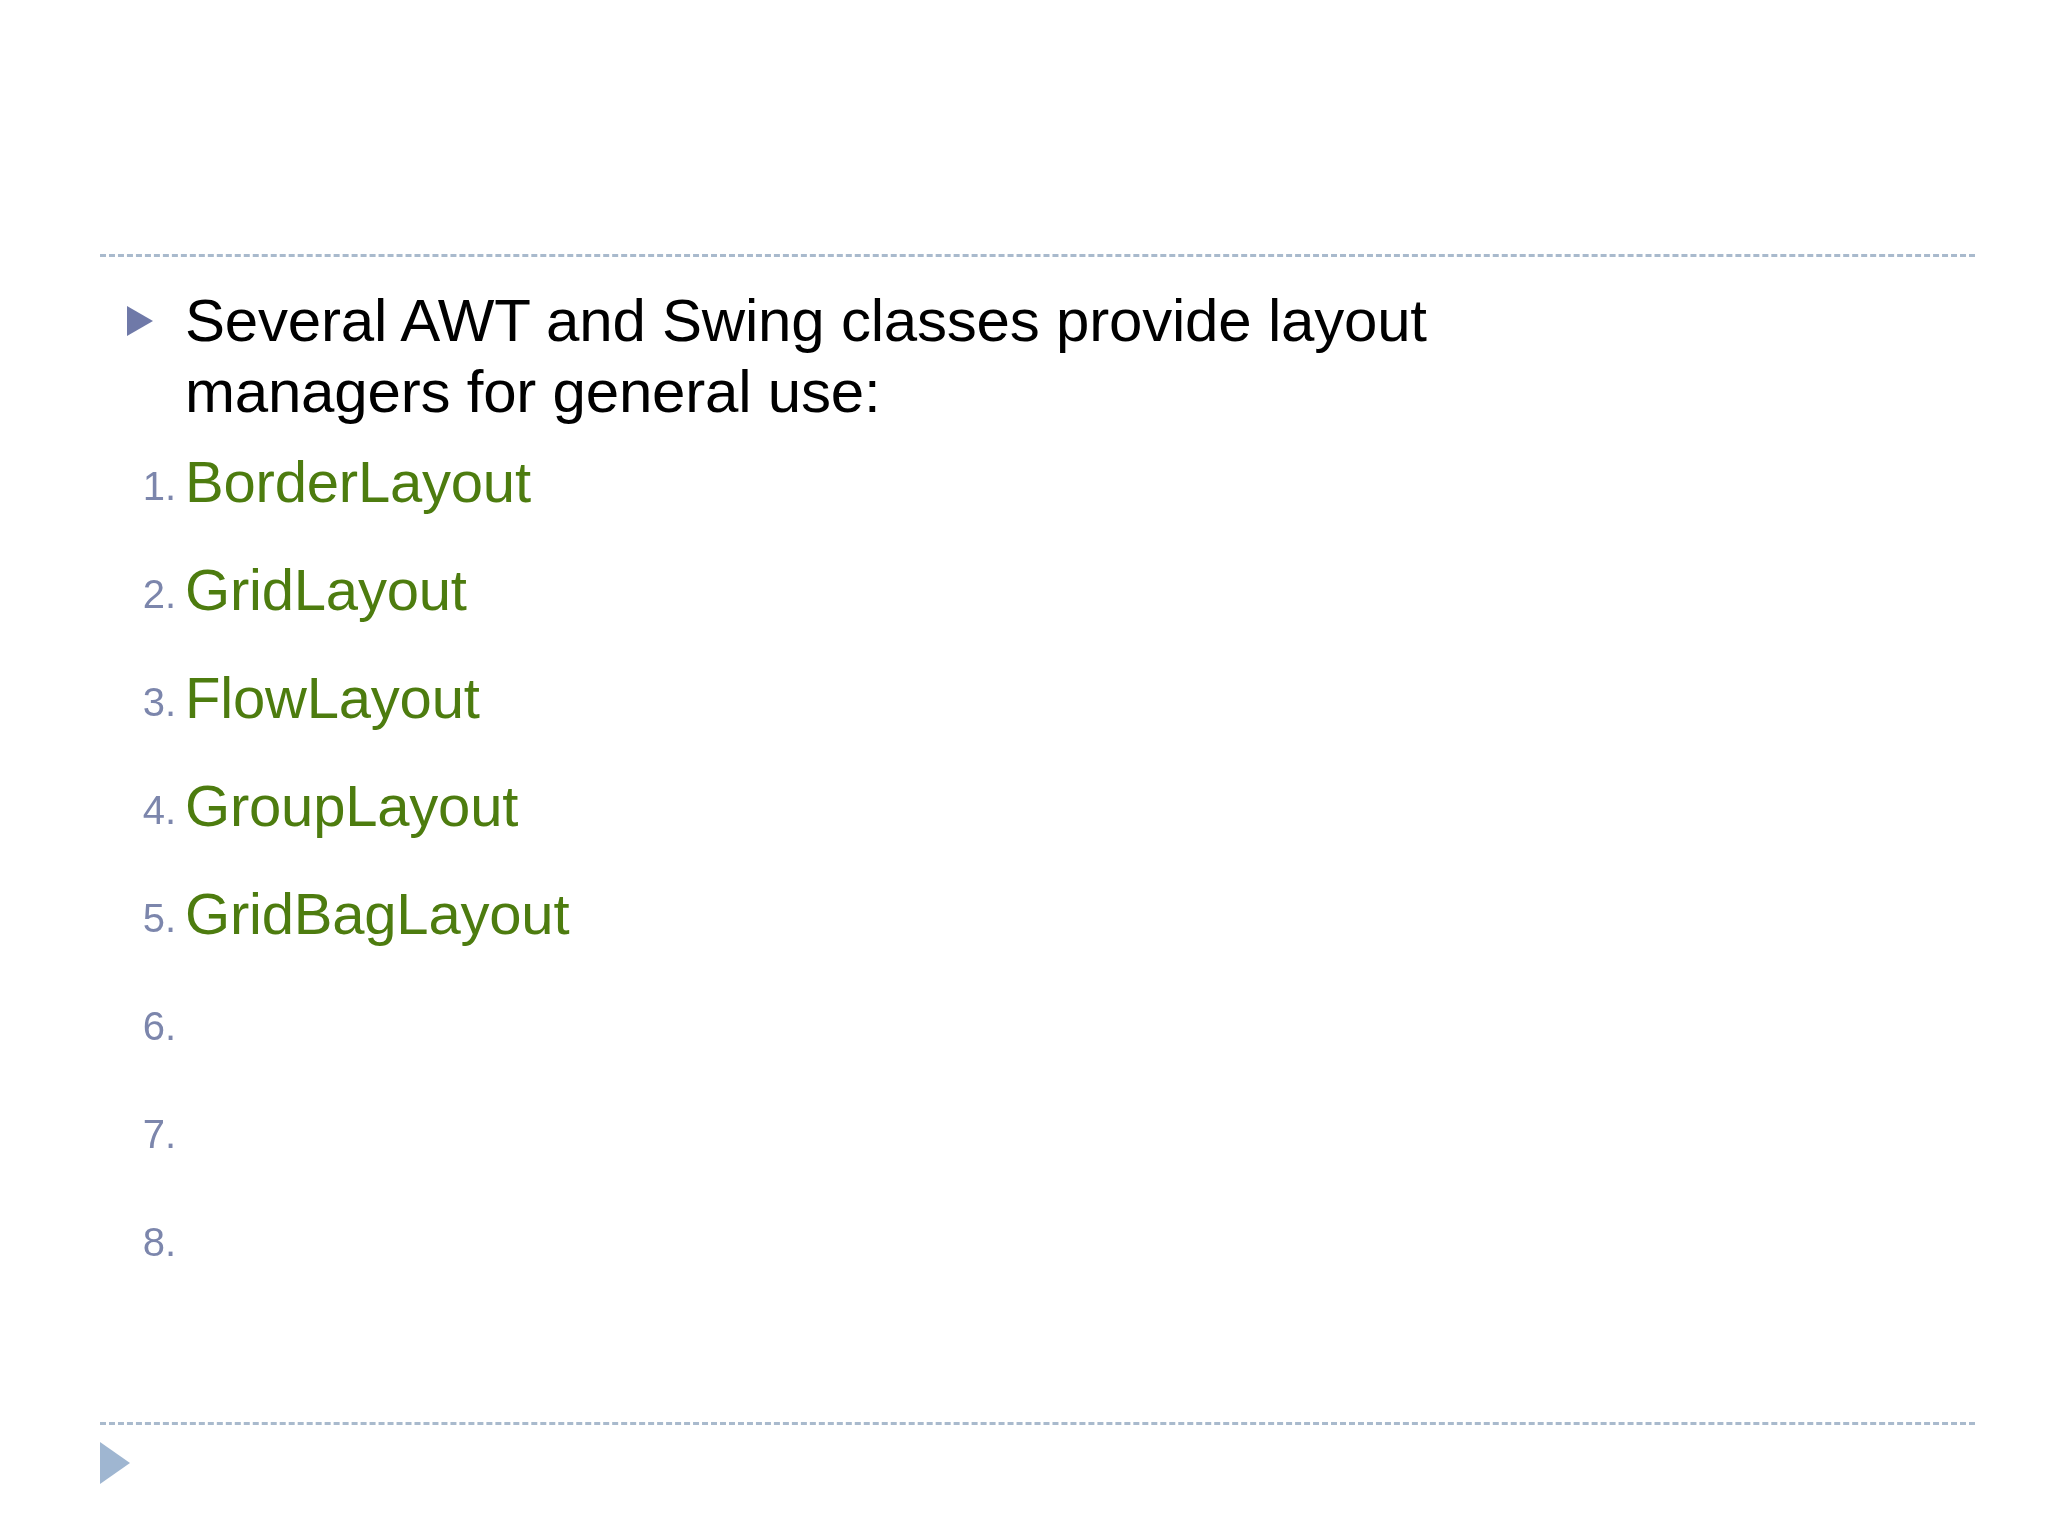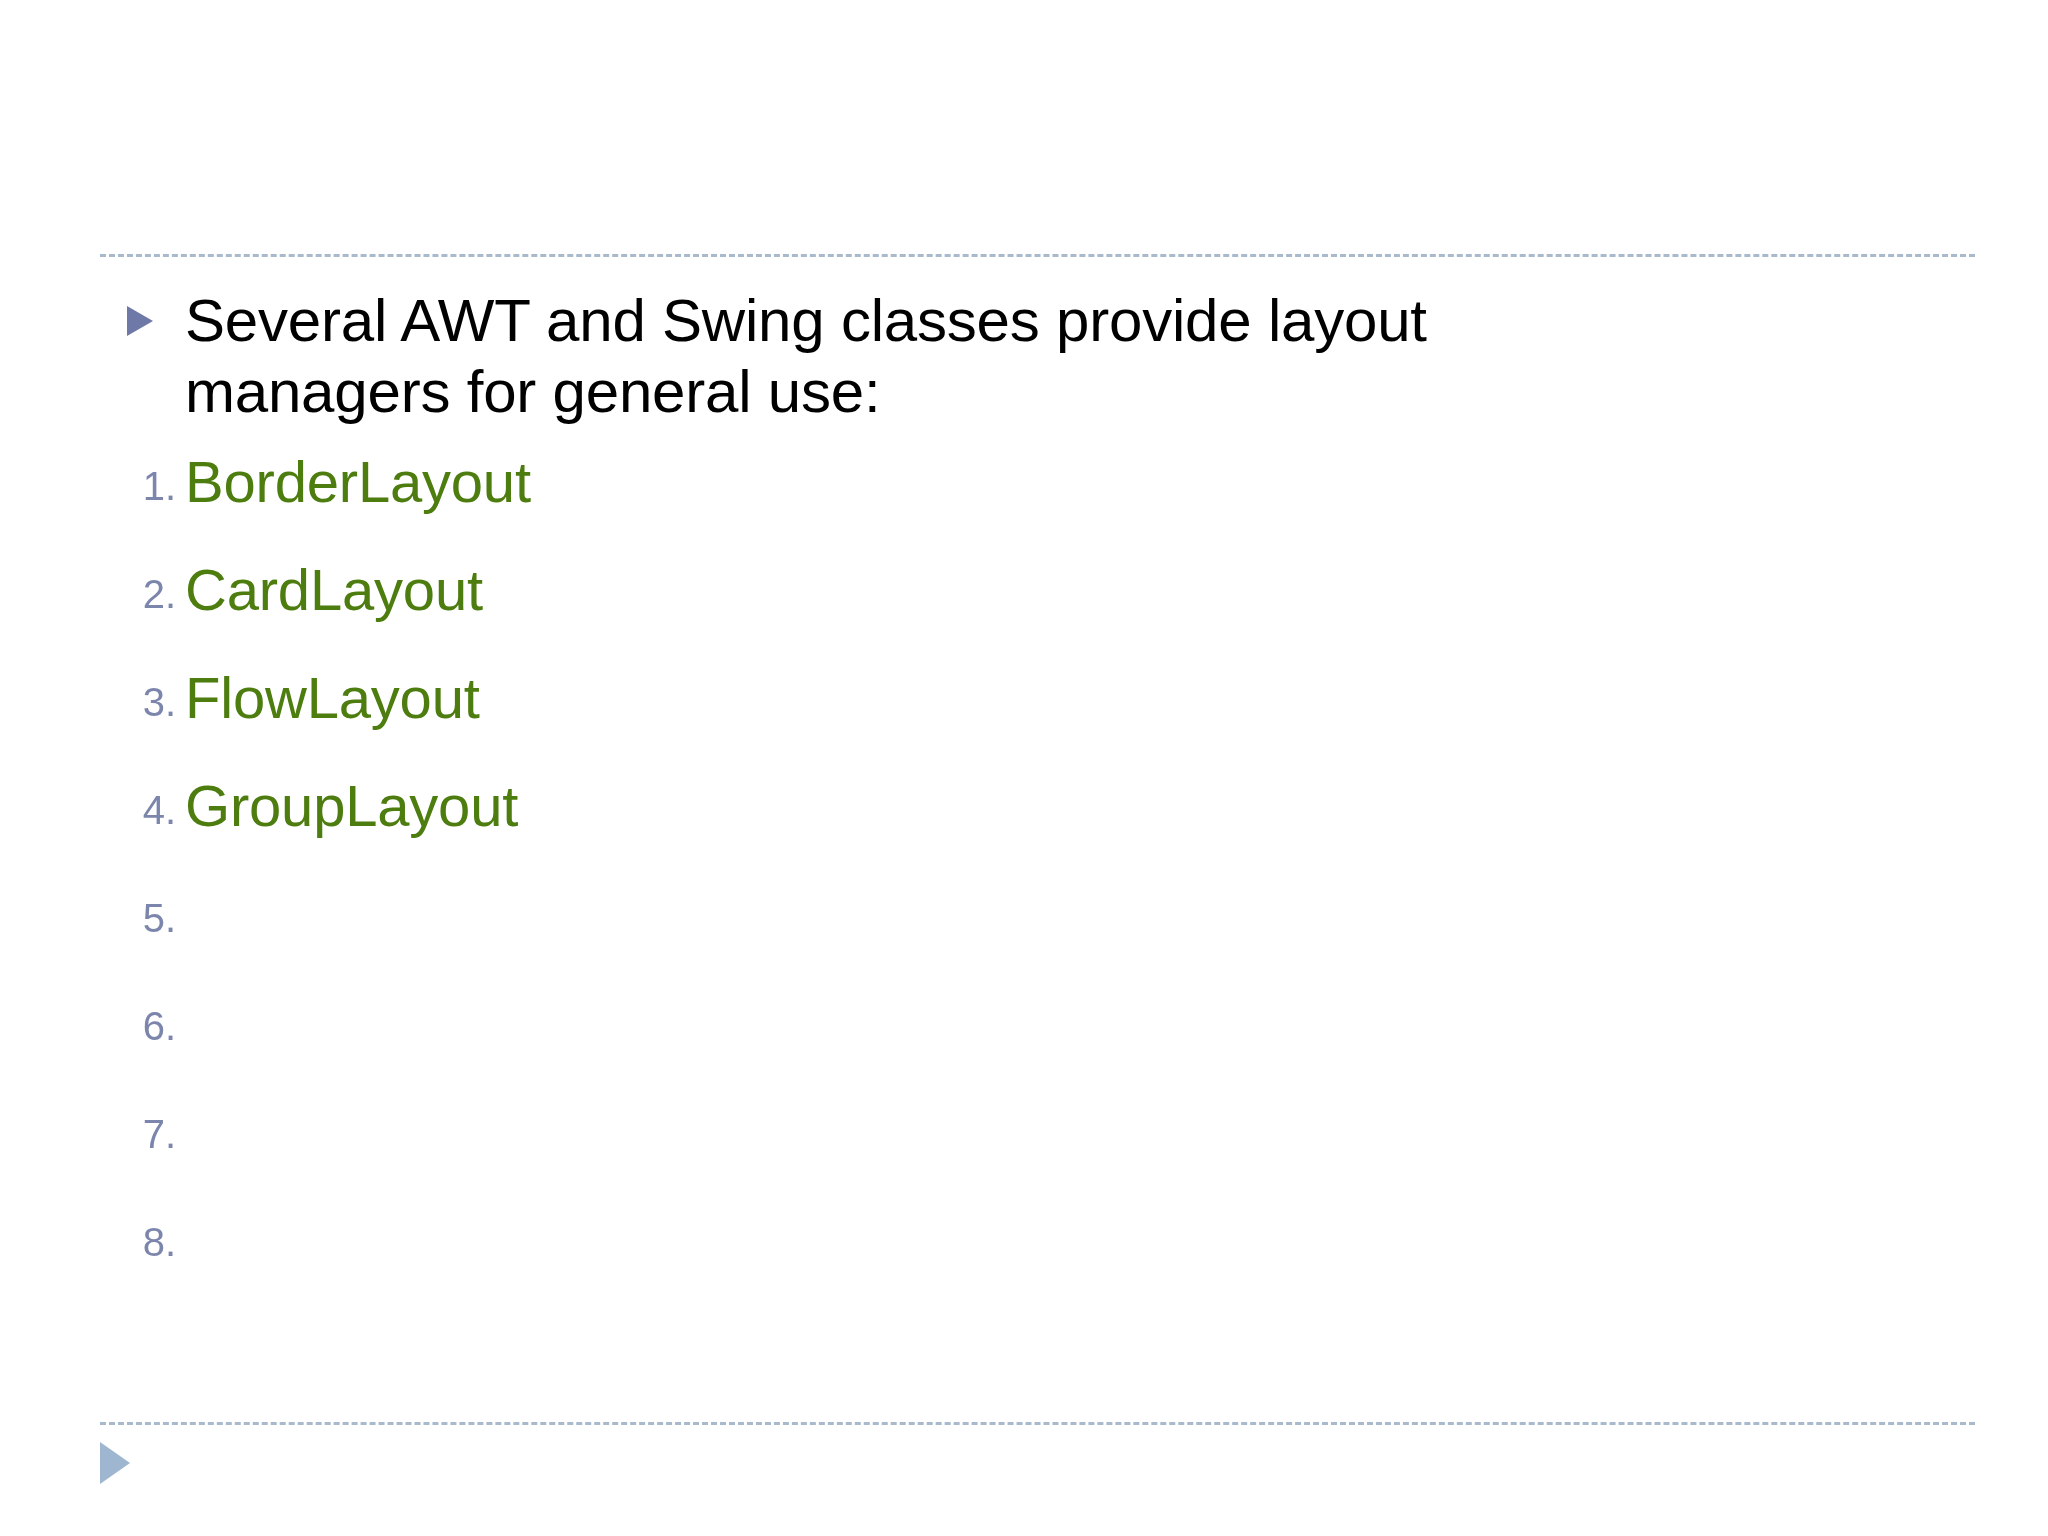--- a/index.html
+++ b/index.html
@@ -124,35 +124,36 @@
 
     <ol class="num-list">
 
       <li class="num-item">
         <span class="num-marker">1.</span>
         <span class="num-label">BorderLayout</span>
       </li>
 
       <li class="num-item">
         <span class="num-marker">2.</span>
-        <span class="num-label">CardLayout</span>
+        <span class="num-label">GridLayout</span>
       </li>
 
       <li class="num-item">
         <span class="num-marker">3.</span>
         <span class="num-label">FlowLayout</span>
       </li>
 
       <li class="num-item">
         <span class="num-marker">4.</span>
         <span class="num-label">GroupLayout</span>
       </li>
 
       <li class="num-item">
         <span class="num-marker">5.</span>
+        <span class="num-label">GridBagLayout</span>
       </li>
 
       <li class="num-item">
         <span class="num-marker">6.</span>
       </li>
 
       <li class="num-item">
         <span class="num-marker">7.</span>
       </li>
 

